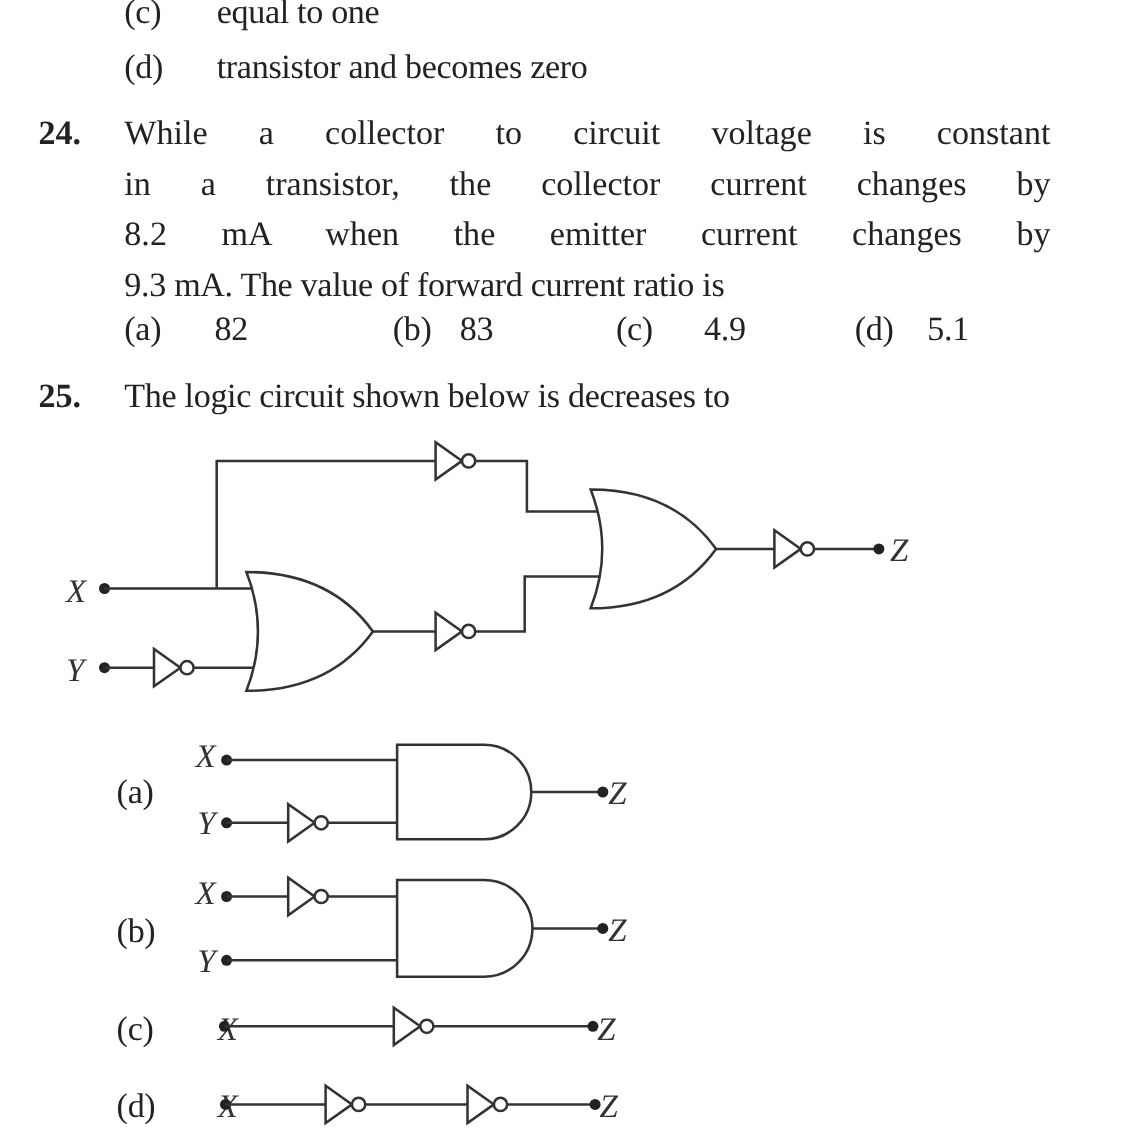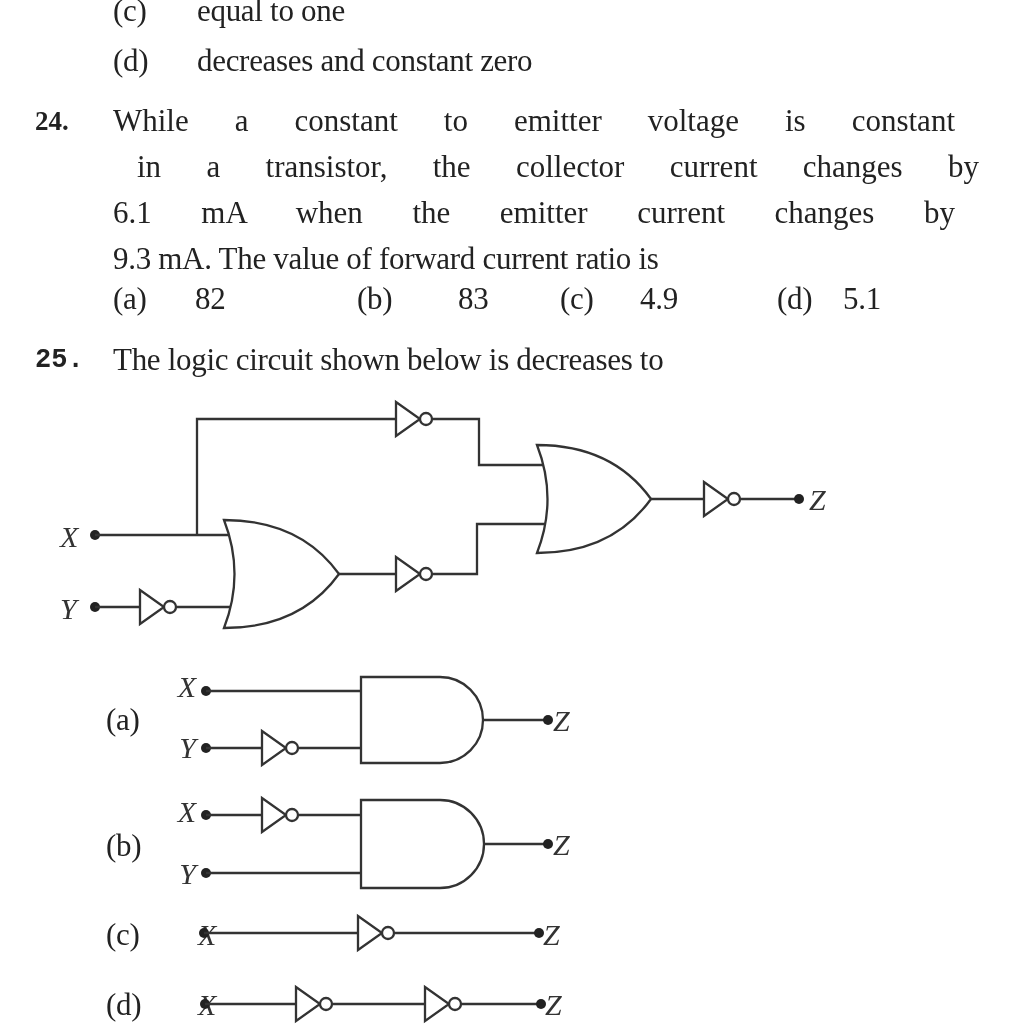--- a/index.html
+++ b/index.html
@@ -1,49 +1,49 @@
 <!DOCTYPE html>
 <html><head>
 <meta charset="utf-8">
 <style>
   html, body { margin:0; padding:0; }
   body { width:1024px; height:1035px; background:#ffffff; position:relative; overflow:hidden;
          font-family:"Liberation Serif", "DejaVu Serif", serif; color:#222; }
   .txt { position:absolute; font-size:31px; line-height:46px; white-space:nowrap; letter-spacing:-0.3px; }
-  .qnum { position:absolute; font-weight:bold; font-size:27px; line-height:46px; }
+  .qnum { position:absolute; font-weight:bold; font-size:31px; line-height:46px; }
   .just { position:absolute; left:113px; width:842px; font-size:31px; line-height:46px; text-align:justify; text-align-last:justify; }
   svg { position:absolute; left:0; top:0; }
   .wire { stroke:#333; stroke-width:2.3; fill:none; }
   .gate { stroke:#333; stroke-width:2.3; fill:#fff; }
   .lbl { font-family:"Liberation Serif", serif; font-style:italic; font-size:30px; fill:#333; }
 </style>
 </head>
 <body>
 
 <div class="txt" style="left:113px; top:-12px;">(c)</div>
 <div class="txt" style="left:197px; top:-12px;">equal to one</div>
 <div class="txt" style="left:113px; top:38px;">(d)</div>
-<div class="txt" style="left:197px; top:38px;">decreases and constant zero</div>
+<div class="txt" style="left:197px; top:38px;">transistor and becomes zero</div>
 
 <div class="qnum" style="left:35px; top:98px;">24.</div>
-<div class="just" style="top:98px;">While a constant to emitter voltage is constant</div>
-<div class="just" style="top:144px;margin-left:24px;">in a transistor, the collector current changes by</div>
-<div class="just" style="top:190px;">6.1 mA when the emitter current changes by</div>
+<div class="just" style="top:98px;">While a collector to circuit voltage is constant</div>
+<div class="just" style="top:144px;">in a transistor, the collector current changes by</div>
+<div class="just" style="top:190px;">8.2 mA when the emitter current changes by</div>
 <div class="txt" style="left:113px; top:236px;">9.3 mA. The value of forward current ratio is</div>
 
 <div class="txt" style="left:113px; top:276px;">(a)</div>
 <div class="txt" style="left:195px; top:276px;">82</div>
 <div class="txt" style="left:357px; top:276px;">(b)</div>
-<div class="txt" style="left:418px; top:276px;margin-left:40px;">83</div>
+<div class="txt" style="left:418px; top:276px;">83</div>
 <div class="txt" style="left:560px; top:276px;">(c)</div>
 <div class="txt" style="left:640px; top:276px;">4.9</div>
 <div class="txt" style="left:777px; top:276px;">(d)</div>
 <div class="txt" style="left:843px; top:276px;">5.1</div>
 
-<div class="qnum" style="left:35px; top:337px;font-family:Liberation Mono, monospace;">25.</div>
+<div class="qnum" style="left:35px; top:337px;">25.</div>
 <div class="txt" style="left:113px; top:337px;">The logic circuit shown below is decreases to</div>
 
 <div class="txt" style="left:106px; top:697px;">(a)</div>
 <div class="txt" style="left:106px; top:823px;">(b)</div>
 <div class="txt" style="left:106px; top:912px;">(c)</div>
 <div class="txt" style="left:106px; top:982px;">(d)</div>
 
 <svg width="1024" height="1035" viewBox="0 0 1024 1035">
   <defs>
     <g id="notg">

